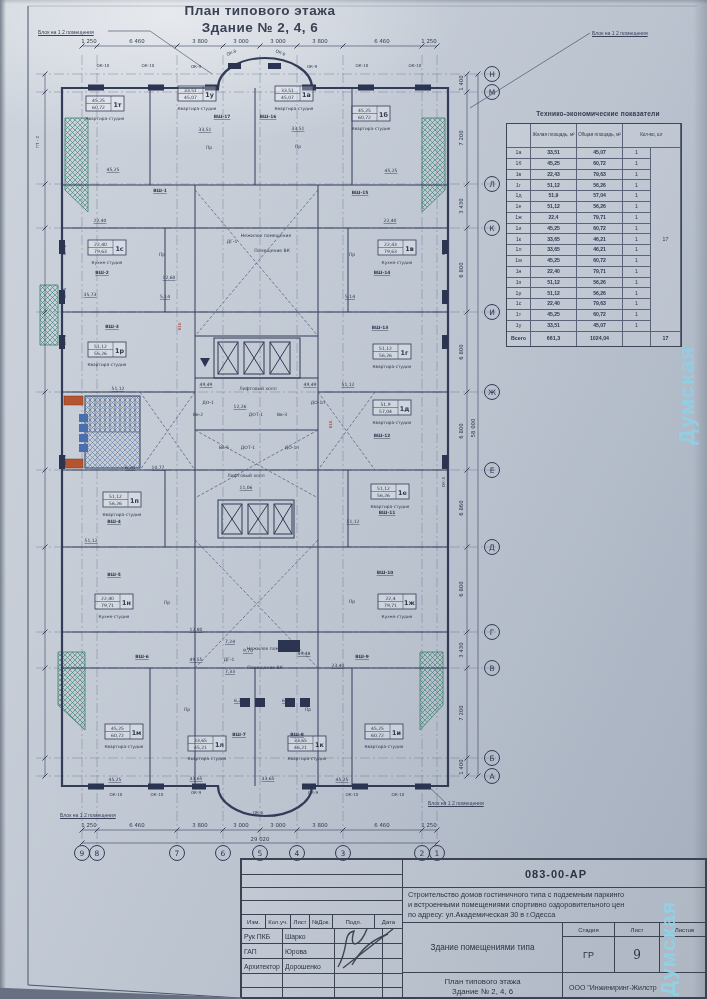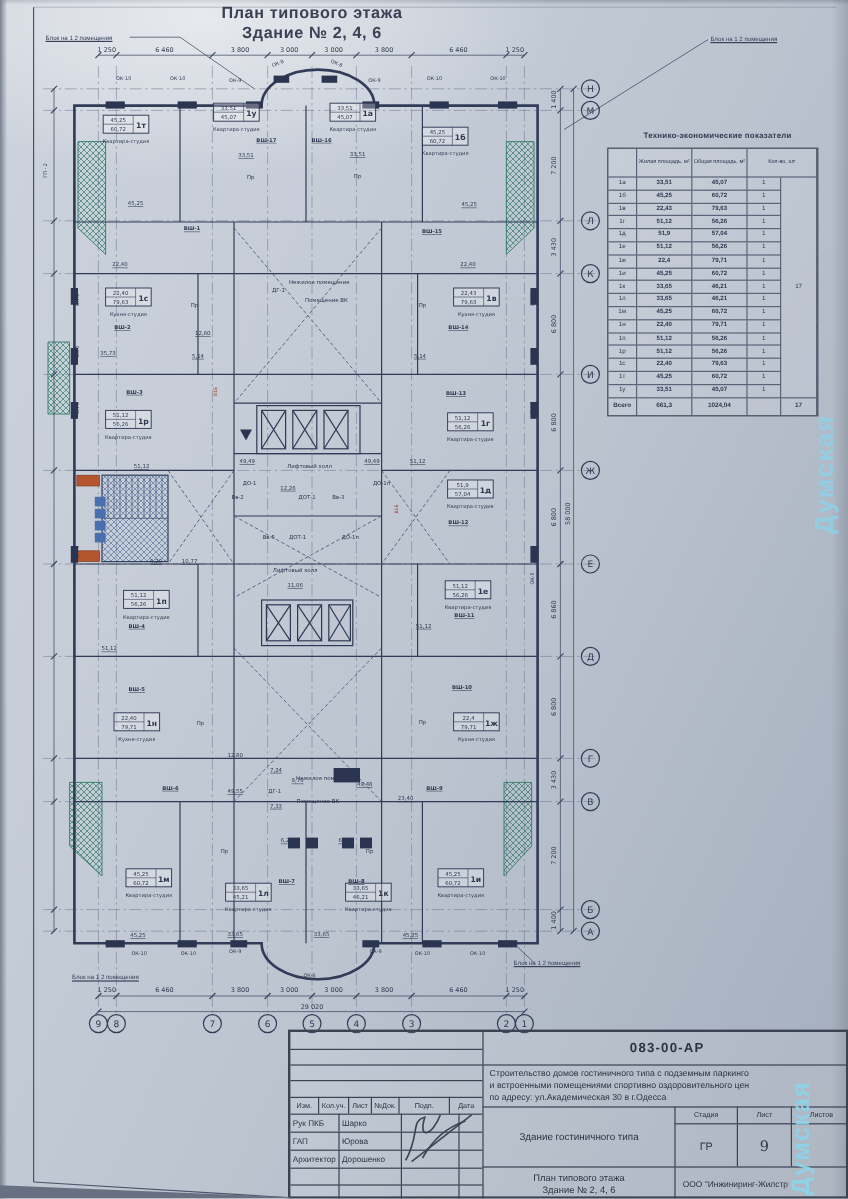--- a/index.html
+++ b/index.html
@@ -749,21 +749,21 @@
     <div class="cell" style="left:40px;top:127px;width:52px;height:14px;"></div>
     <div class="cell" style="left:92px;top:127px;width:48px;height:14px;"></div>
     <div class="cell" style="left:140px;top:127px;width:20px;height:14px;"></div>
 
     <div class="cell noT ctr code" style="left:160px;top:0;width:307px;height:27px;">083-00-АР</div>
     <div class="cell proj" style="left:160px;top:27px;width:307px;height:35px;">
       <div>Строительство  домов гостиничного типа с подземным паркинго</div>
       <div>и встроенными помещениями спортивно оздоровительного цен</div>
       <div>по адресу:  ул.Академическая 30 в г.Одесса</div>
     </div>
-    <div class="cell ctr" style="left:160px;top:62px;width:160px;height:50px;font-size:8.2px;">Здание гостиничного типа</div>
+    <div class="cell ctr" style="left:160px;top:62px;width:160px;height:50px;font-size:8.2px;">Здание помещениями типа</div>
     <div class="cell small ctr" style="left:320px;top:62px;width:52px;height:14px;">Стадия</div>
     <div class="cell small ctr" style="left:372px;top:62px;width:45px;height:14px;">Лист</div>
     <div class="cell small ctr" style="left:417px;top:62px;width:50px;height:14px;">Листов</div>
     <div class="cell ctr" style="left:320px;top:76px;width:52px;height:36px;font-size:9px;">ГР</div>
     <div class="cell ctr big9" style="left:372px;top:76px;width:45px;height:36px;">9</div>
     <div class="cell" style="left:417px;top:76px;width:50px;height:36px;"></div>
     <div class="cell ctr" style="left:160px;top:112px;width:160px;height:29px;font-size:7.8px;flex-direction:column;line-height:1.3;">
       <div>План типового этажа</div>
       <div>Здание № 2, 4, 6</div>
     </div>

